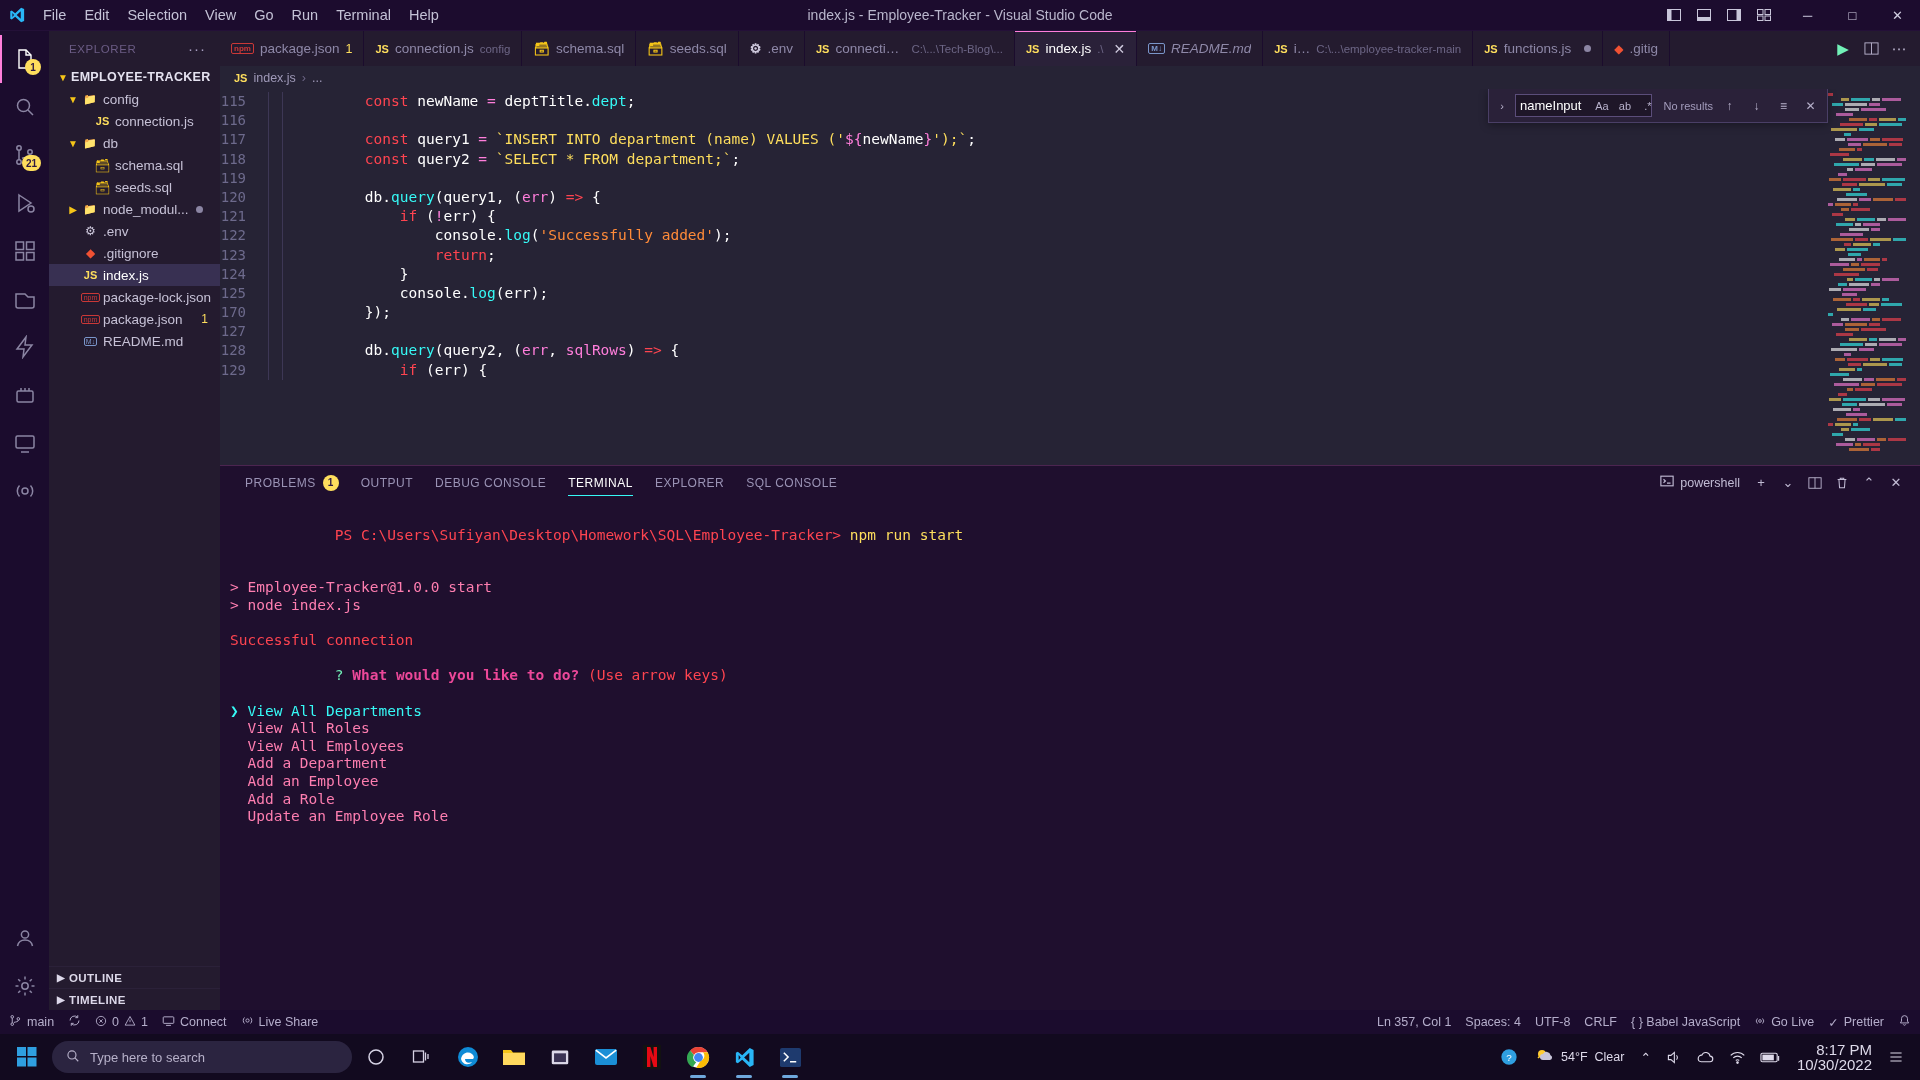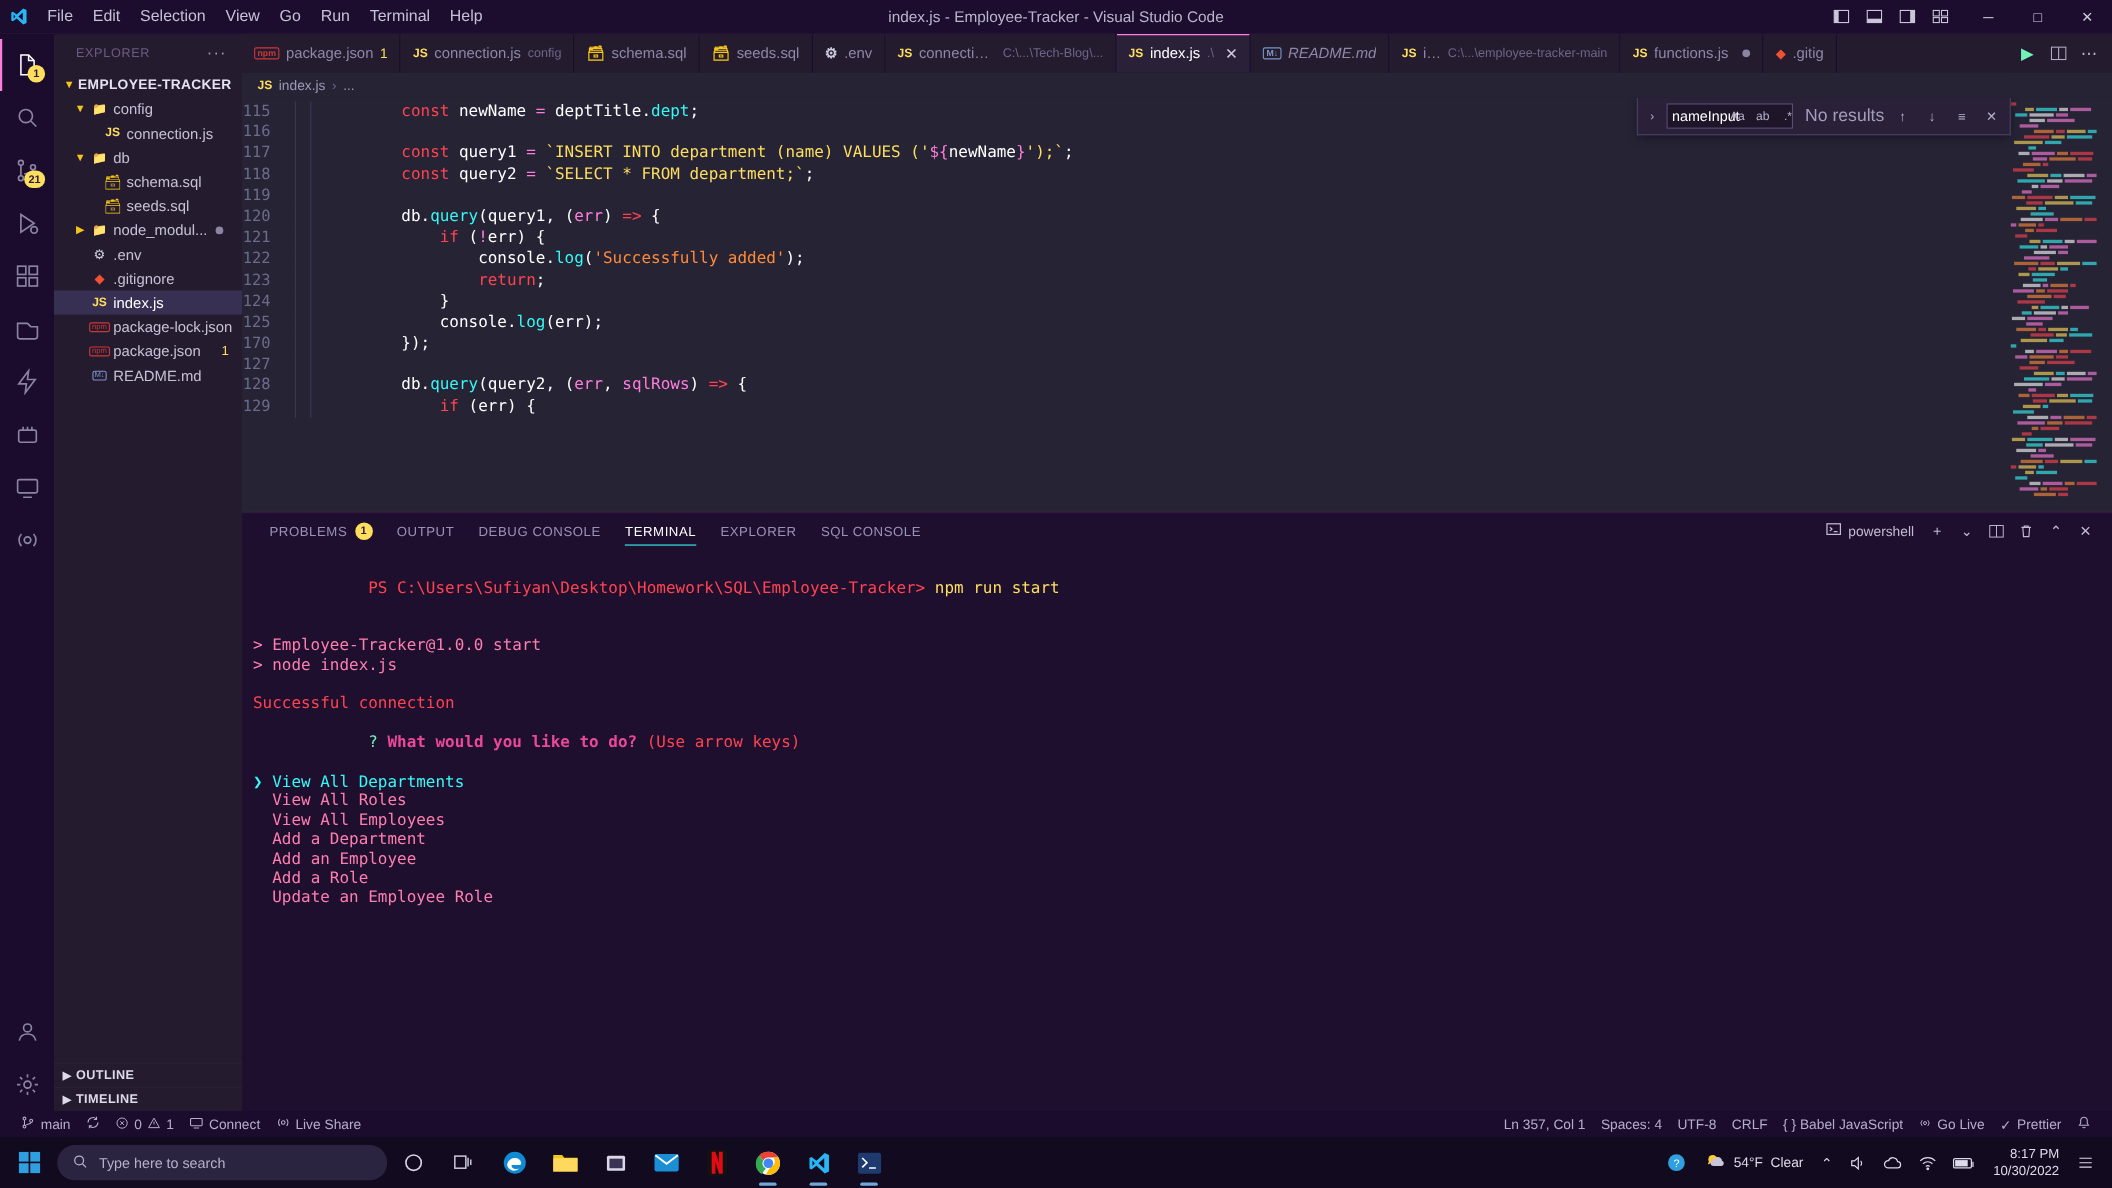--- a/index.html
+++ b/index.html
@@ -149,21 +149,21 @@
   }
   .findwidget .chev { color:#b9b3cd; font-size:11px; width:14px; text-align:center; }
   .findinput {
     flex:1 1 auto; height:23px; background:#1e1628; border:1px solid #5b4d7a;
     color:#ffffff; font-size:13px; padding:0 4px; display:flex; align-items:center;
     min-width:0;
   }
   .findopts { display:flex; gap:4px; align-items:center; margin-left:-66px; }
   .fopt { width:19px; height:19px; display:flex; align-items:center; justify-content:center;
     color:#b8b2cc; font-size:11px; }
-  .fres { font-size:16px; color:#a49dbd; white-space:nowrap; }
+  .fres { font-size:11px; color:#a49dbd; white-space:nowrap; }
   .fbtn { width:21px; height:21px; display:flex; align-items:center; justify-content:center; color:#b8b2cc; font-size:12px; }
 
   
   .minimap {
     position:absolute; top:0; right:14px; width:78px; bottom:0;
     opacity:.62; pointer-events:none; padding-top:4px;
   }
   .mm-line { height:3px; margin-bottom:2px; }
 
   
@@ -198,21 +198,21 @@
   .t-msg { color:#fe4450; }
   .t-q { color:#72f1b8; }
   .t-bold { color:#ec4899; font-weight:bold; }
   .t-hint { color:#fe4450; }
   .t-sel { color:#36f9f6; }
   .t-opt { color:#fe7eb0; }
 
   
   .statusbar {
     height:24px; background:#1b0c2d; display:flex; align-items:center;
-    font-size:12.5px; color:#b5aecb; flex:0 0 24px; padding:0 12px;
+    font-size:12.5px; color:#b5aecb; flex:0 0 24px; padding:0 2px;
   }
   .sitem { display:flex; align-items:center; gap:5px; padding:0 7px; height:24px; cursor:pointer; }
   .sright { margin-left:auto; display:flex; align-items:center; }
 
   
   .taskbar {
     height:46px; background:#120a1f; display:flex; align-items:center;
     flex:0 0 46px; gap:2px; padding:0 4px;
   }
   .tb-start { width:46px; height:46px; display:flex; align-items:center; justify-content:center; }
@@ -221,21 +221,21 @@
     display:flex; align-items:center; gap:10px; padding:0 14px;
     color:#b7b1c9; font-size:13px;
   }
   .tb-icon { width:44px; height:46px; display:flex; align-items:center; justify-content:center; position:relative; }
   .tb-icon.open::after {
     content:""; position:absolute; bottom:2px; left:50%; transform:translateX(-50%);
     width:16px; height:3px; border-radius:2px; background:#6fa8dc;
   }
   .tray { margin-left:auto; display:flex; align-items:center; gap:2px; padding-right:6px; color:#dedaea; }
   .tray-item { height:46px; display:flex; align-items:center; padding:0 6px; font-size:12.5px; gap:6px; }
-  .clock { display:flex; flex-direction:column; align-items:flex-end; font-size:12px; line-height:15px; padding:0 8px; }
+  .clock { display:flex; flex-direction:column; align-items:flex-end; font-size:15px; line-height:15px; padding:0 8px; }
   .weather { display:flex; align-items:center; gap:7px; font-size:12.5px; padding:0 8px; }
 </style>
 </head>
 <body>
 
 <div class="app">
 
   <div class="titlebar">
     <div class="vscode-logo">
       <svg viewBox="0 0 24 24">

